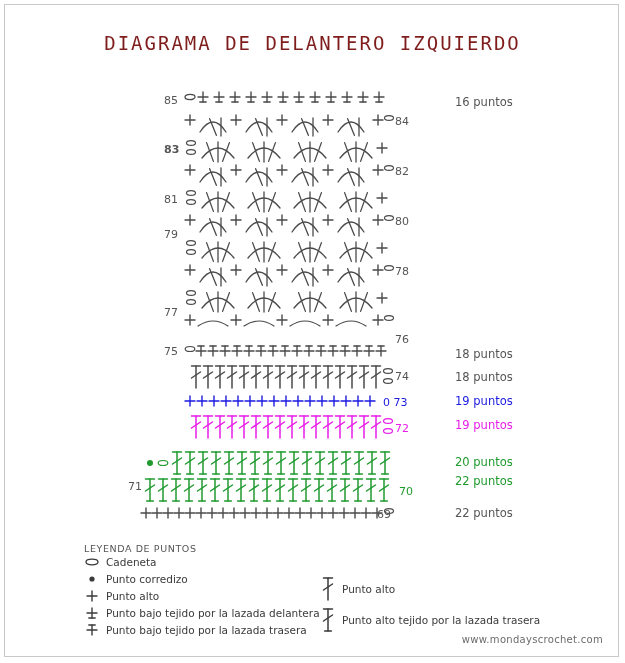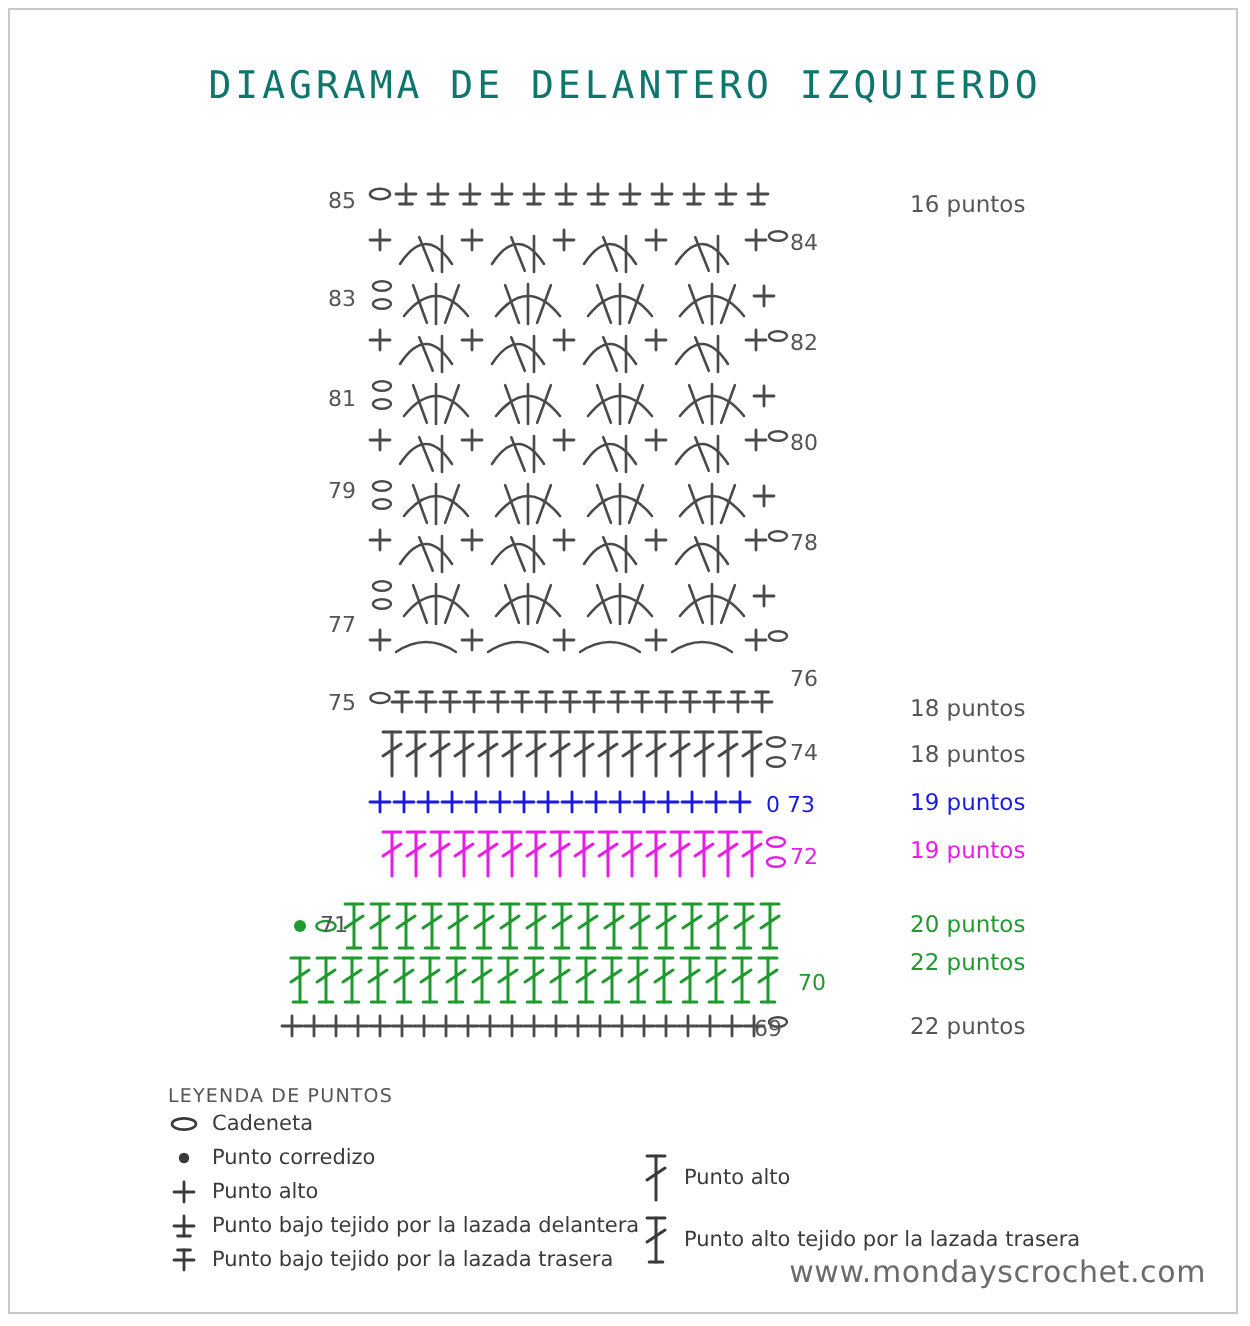--- a/index.html
+++ b/index.html
@@ -22,21 +22,21 @@
     border: 1px solid #c9c9c9;
     box-sizing: border-box;
   }
   #title {
     position: absolute;
     top: 32px;
     left: 0; right: 0;
     text-align: center;
     font-size: 19px;
     letter-spacing: 2.0px;
-    color: #0f766e;
+    color: #7f1d1d;
     font-family: "DejaVu Sans Mono", monospace;
     font-weight: 500;
   }
   .chart {
     position: absolute;
     left: 0; top: 0;
     width: 625px; height: 663px;
   }
   .rowlabel {
     position: absolute;
@@ -61,21 +61,21 @@
   .legend-item {
     position: absolute;
     font-size: 10.5px;
     color: #3a3a3a;
     white-space: nowrap;
   }
   .credit {
     position: absolute;
     right: 22px;
     bottom: 18px;
-    font-size: 15px;
+    font-size: 10px;
     color: #6b6b6b;
     letter-spacing: 0.3px;
   }
   svg { display: block; }
 </style>
 </head>
 <body>
 
 <div class="frame"></div>
 
@@ -970,26 +970,26 @@
         <use href="#dc"></use>
       </g>
     <g transform="translate(328,620)">
         <use href="#dcbl"></use>
       </g>
   </g>
 </svg>
 
 <div>
   <div class="rowlabel" style="left:164px; top:94px;">85</div>
-  <div class="rowlabel" style="left:164px; top:143px;">83</div>
+  <div class="rowlabel" style="left:164px; top:143px;font-weight:bold;">83</div>
   <div class="rowlabel" style="left:164px; top:193px;">81</div>
-  <div class="rowlabel" style="left:164px; top:239px;">79</div>
+  <div class="rowlabel" style="left:164px; top:228px;">79</div>
   <div class="rowlabel" style="left:164px; top:292px;margin-top:14px;">77</div>
   <div class="rowlabel" style="left:164px; top:345px;">75</div>
-  <div class="rowlabel" style="left:128px; top:456px;margin-left:32px;">71</div>
+  <div class="rowlabel" style="left:128px; top:480px;">71</div>
 </div>
 
 <div>
   <div class="rowlabel" style="left:395px; top:115px;">84</div>
   <div class="rowlabel" style="left:395px; top:165px;text-align:center;">82</div>
   <div class="rowlabel" style="left:395px; top:215px;">80</div>
   <div class="rowlabel" style="left:395px; top:265px;">78</div>
   <div class="rowlabel" style="left:395px; top:333px;">76</div>
   <div class="rowlabel" style="left:395px; top:370px;">74</div>
   <div class="rowlabel" style="left:383px; top:396px; color:#1a1ae0;">0  73</div>

